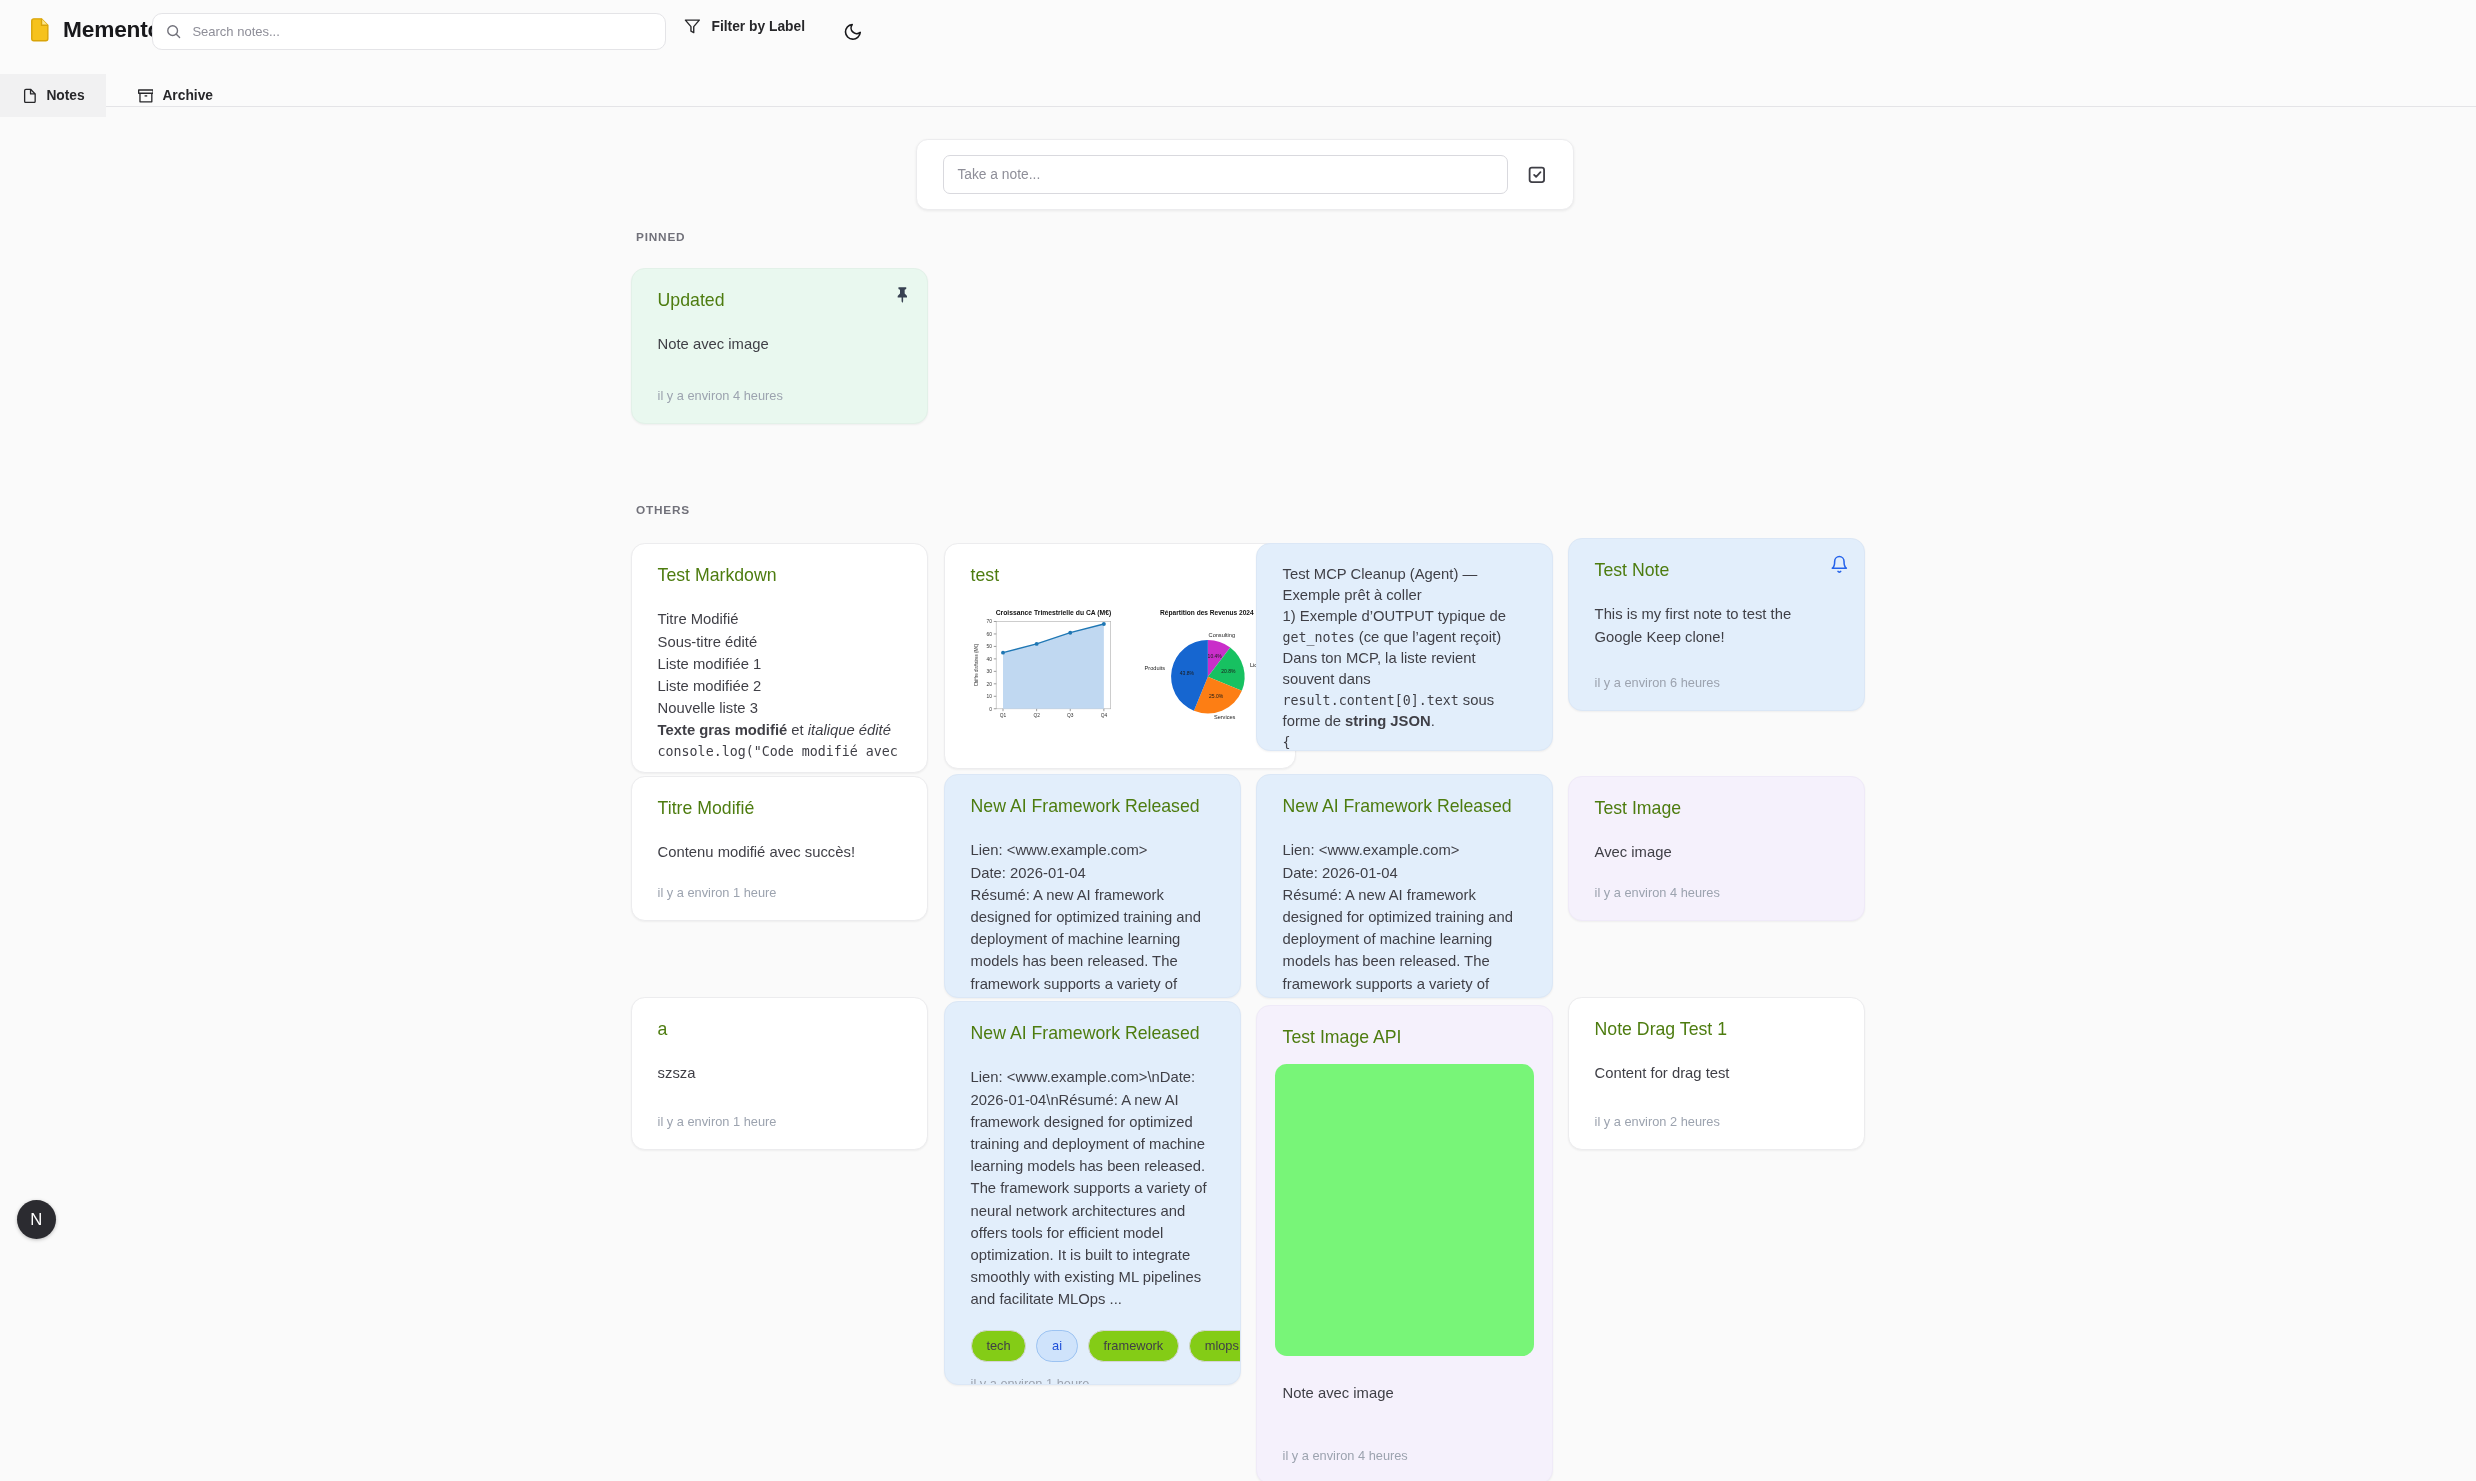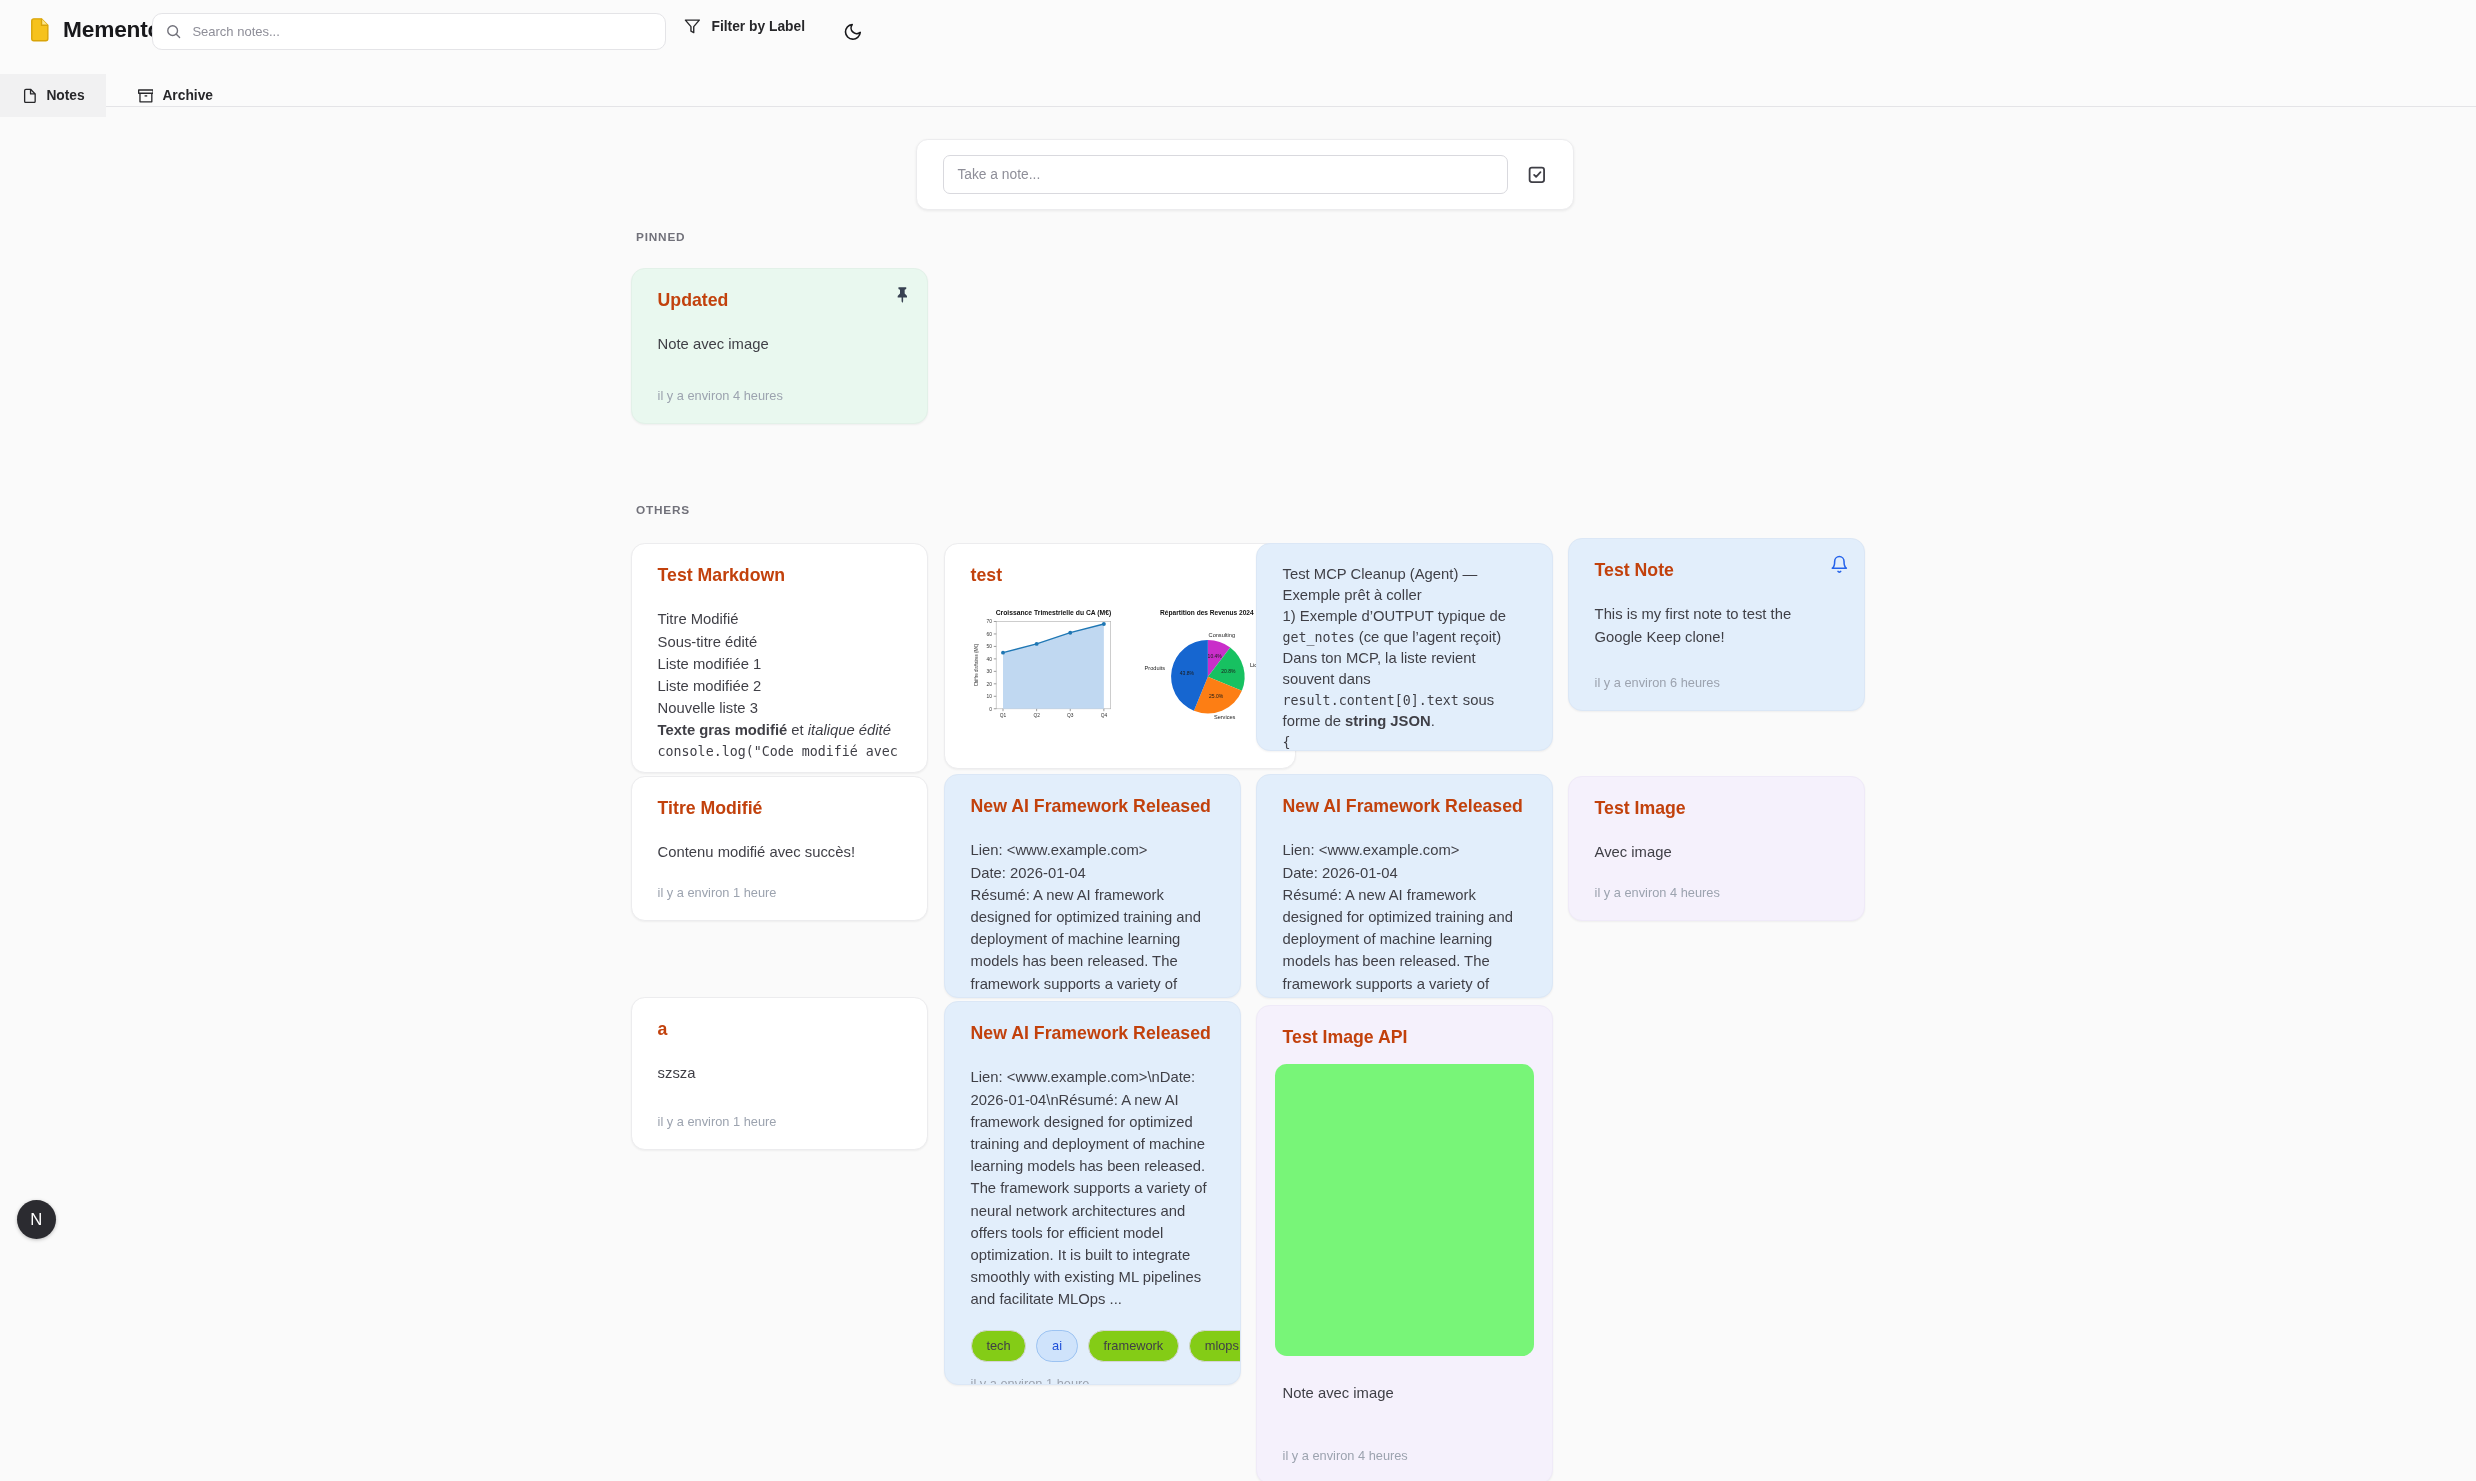--- a/index.html
+++ b/index.html
@@ -27,21 +27,21 @@
   .composer input{flex:1;height:37px;border:none;border-bottom:0;outline:none;font-size:13.8px;color:#3f3f46;
                   border:1px solid #d9d9de;border-radius:7px;padding:0 13.8px;font-family:"Liberation Sans",sans-serif;}
   .composer input::placeholder{color:#8e8e98;}
   .seclabel{position:absolute;font-size:11.8px;font-weight:700;letter-spacing:0.8px;color:#71717a;}
   
   .card{position:absolute;border-radius:13.8px;background:#fff;border:1px solid #ececee;box-sizing:border-box;
         padding:19.7px 25.6px;overflow:hidden;display:flex;flex-direction:column;box-shadow:0 1px 2px rgba(0,0,0,.05);cursor:pointer;}
   .card.green{background:#e9f8ef;border-color:#e2f1e8;}
   .card.blue{background:#e2eefb;border-color:#dbe7f6;}
   .card.purple{background:#f5f1fc;border-color:#efeaf8;}
-  .ntitle{font-size:17.7px;font-weight:700;color:#c2410c;line-height:1.3;}
+  .ntitle{font-size:17.7px;font-weight:400;color:#4d7c0f;line-height:1.3;}
   .nbody{font-size:14.8px;line-height:1.5;color:#3f3f46;margin-top:21.7px;white-space:pre-wrap;}
   .ntime{font-size:12.8px;color:#9ca3af;margin-top:auto;padding-top:13.8px;}
   .cornericon{position:absolute;top:15.8px;right:15.8px;}
   .bold{font-weight:700;}
   .italic{font-style:italic;}
   .mono{font-family:"DejaVu Sans Mono",monospace;font-size:13.3px;}
   .clip{display:block;white-space:nowrap;overflow:hidden;}
   
   .tagrow{display:flex;gap:9.9px;margin-top:19.7px;flex-wrap:nowrap;}
   .tag{height:29.6px;padding:0 14.8px;border-radius:15.8px;border:1px solid #d4d4d8;background:#84cc16;
@@ -255,19 +255,24 @@
     <div class="ntime">il y a environ 1 heure</div>
   </div>
 
   <div class="card purple" style="left:1256px;top:1005px;width:297px;height:479px;padding:19.7px 17.7px;">
     <div class="ntitle" style="padding:0 7.9px;">Test Image API</div>
     <div class="noteimg" id="green-image" style="height: 292px; margin: 15.8px 0px 0px; background: rgb(120, 245, 120);"></div>
     <div class="nbody" style="padding:0 7.9px;margin-top:25.6px;">Note avec image</div>
     <div class="ntime" style="padding:0 7.9px;padding-top:13.8px;">il y a environ 4 heures</div>
   </div>
 
+  <div class="card" style="left:1568px;top:997px;width:297px;height:153px;">
+    <div class="ntitle">Note Drag Test 1</div>
+    <div class="nbody">Content for drag test</div>
+    <div class="ntime">il y a environ 2 heures</div>
+  </div>
 
   <div class="avatar">
     <span>N</span>
   </div>
 
 </div>
 
 
 </body></html>

